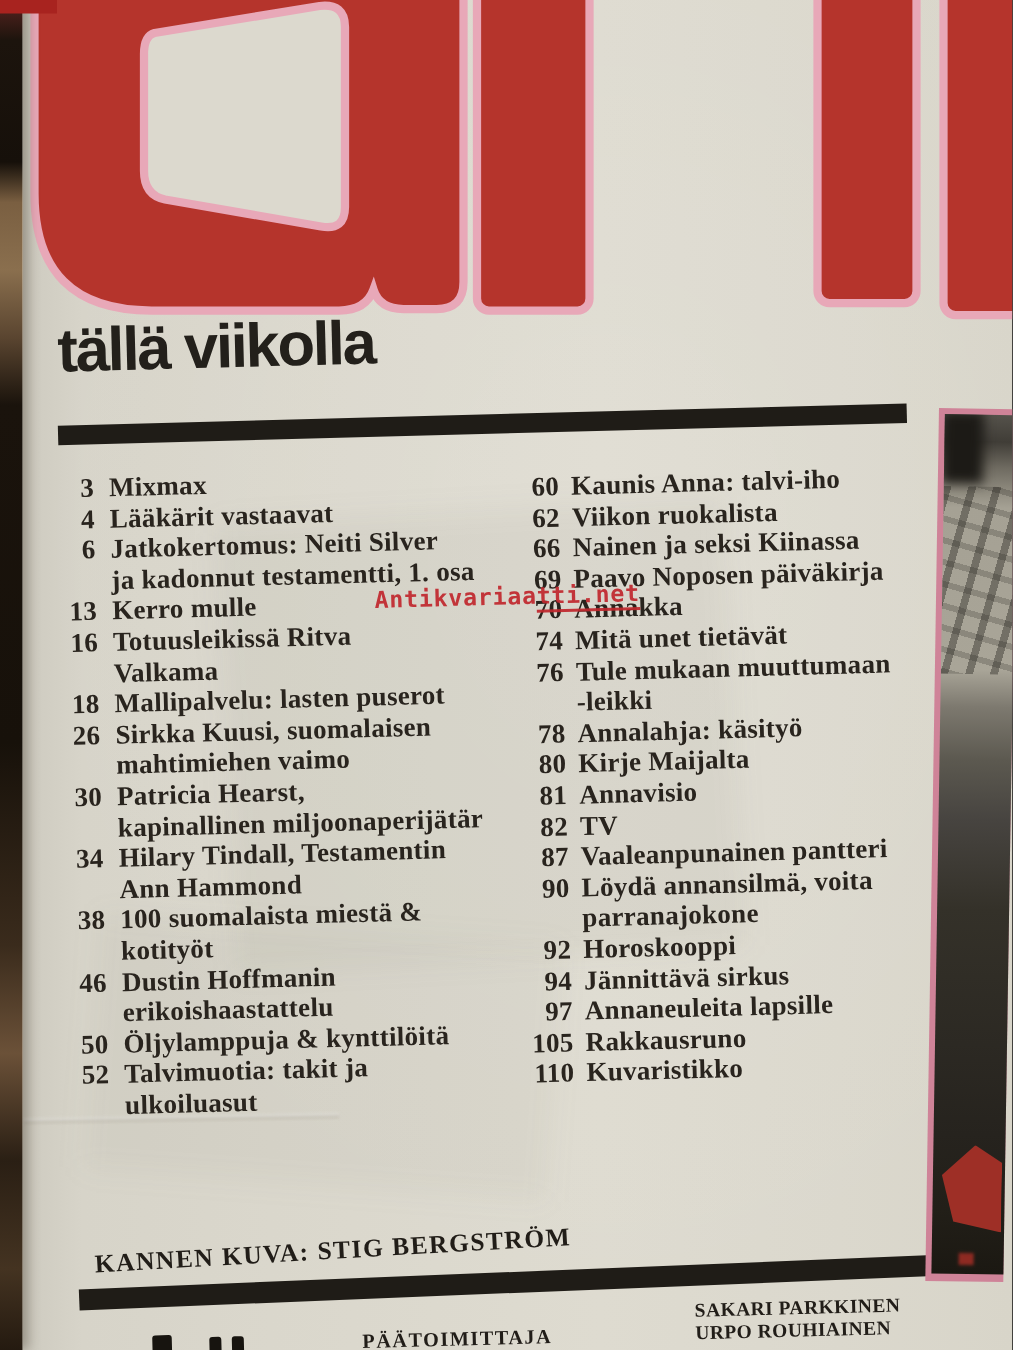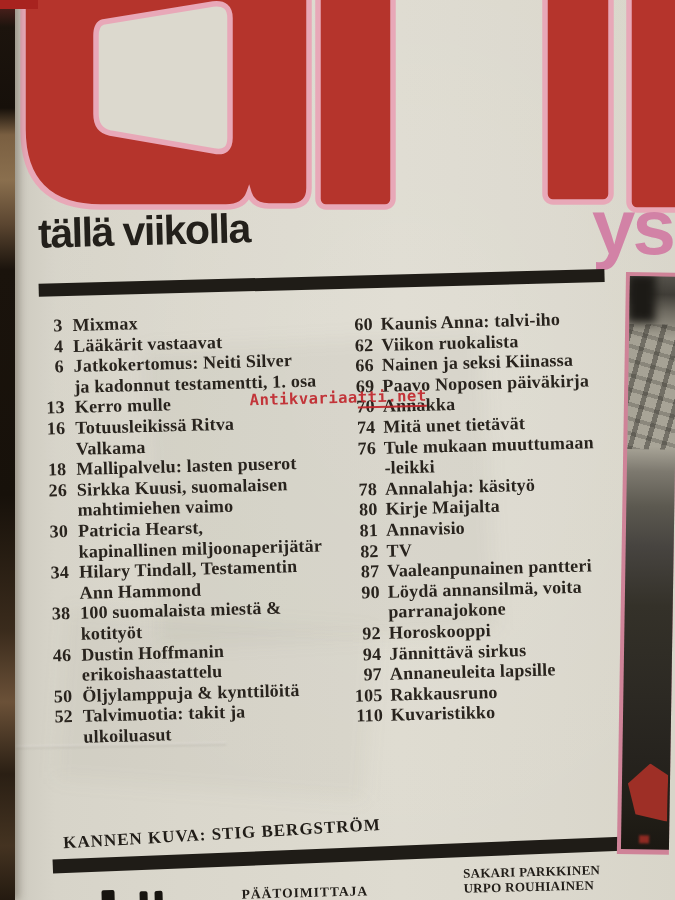--- a/index.html
+++ b/index.html
@@ -78,21 +78,20 @@
   <div class="masthead">
     <svg width="675" height="300" viewBox="0 0 675 300">
       <g fill="#b5342c" stroke="#e8a8b8" stroke-width="5.5">
         <path d="M 23 -30 L 23 129 Q 23 207 101 207 L 226 207 Q 244 207 249 193 Q 253 206 269 206 L 291 206 Q 309 206 309 188 L 309 -30 Z"></path>
         <rect x="318" y="-30" width="75" height="237" rx="8"></rect>
         <rect x="545" y="-30" width="66" height="232" rx="8"></rect>
         <rect x="629" y="-30" width="62" height="240" rx="8"></rect>
       </g>
       <path d="M 103 22 L 213 4 Q 230 2 230 18 L 230 138 Q 230 154 214 151 L 110 133 Q 96 130 96 114 L 96 36 Q 96 24 103 22 Z" fill="#dcd9ce" stroke="#e8a8b8" stroke-width="5.5"></path>
     </svg>
-    <div class="ys">ys</div>
   </div>
 
   <div class="rot">
     <div class="tagline">tällä viikolla</div>
     <div class="rule rule1"></div>
 
     <div class="toc-col toc-left">
         <div class="toc-row">
           <span class="num">3</span>
           <span class="titles">

